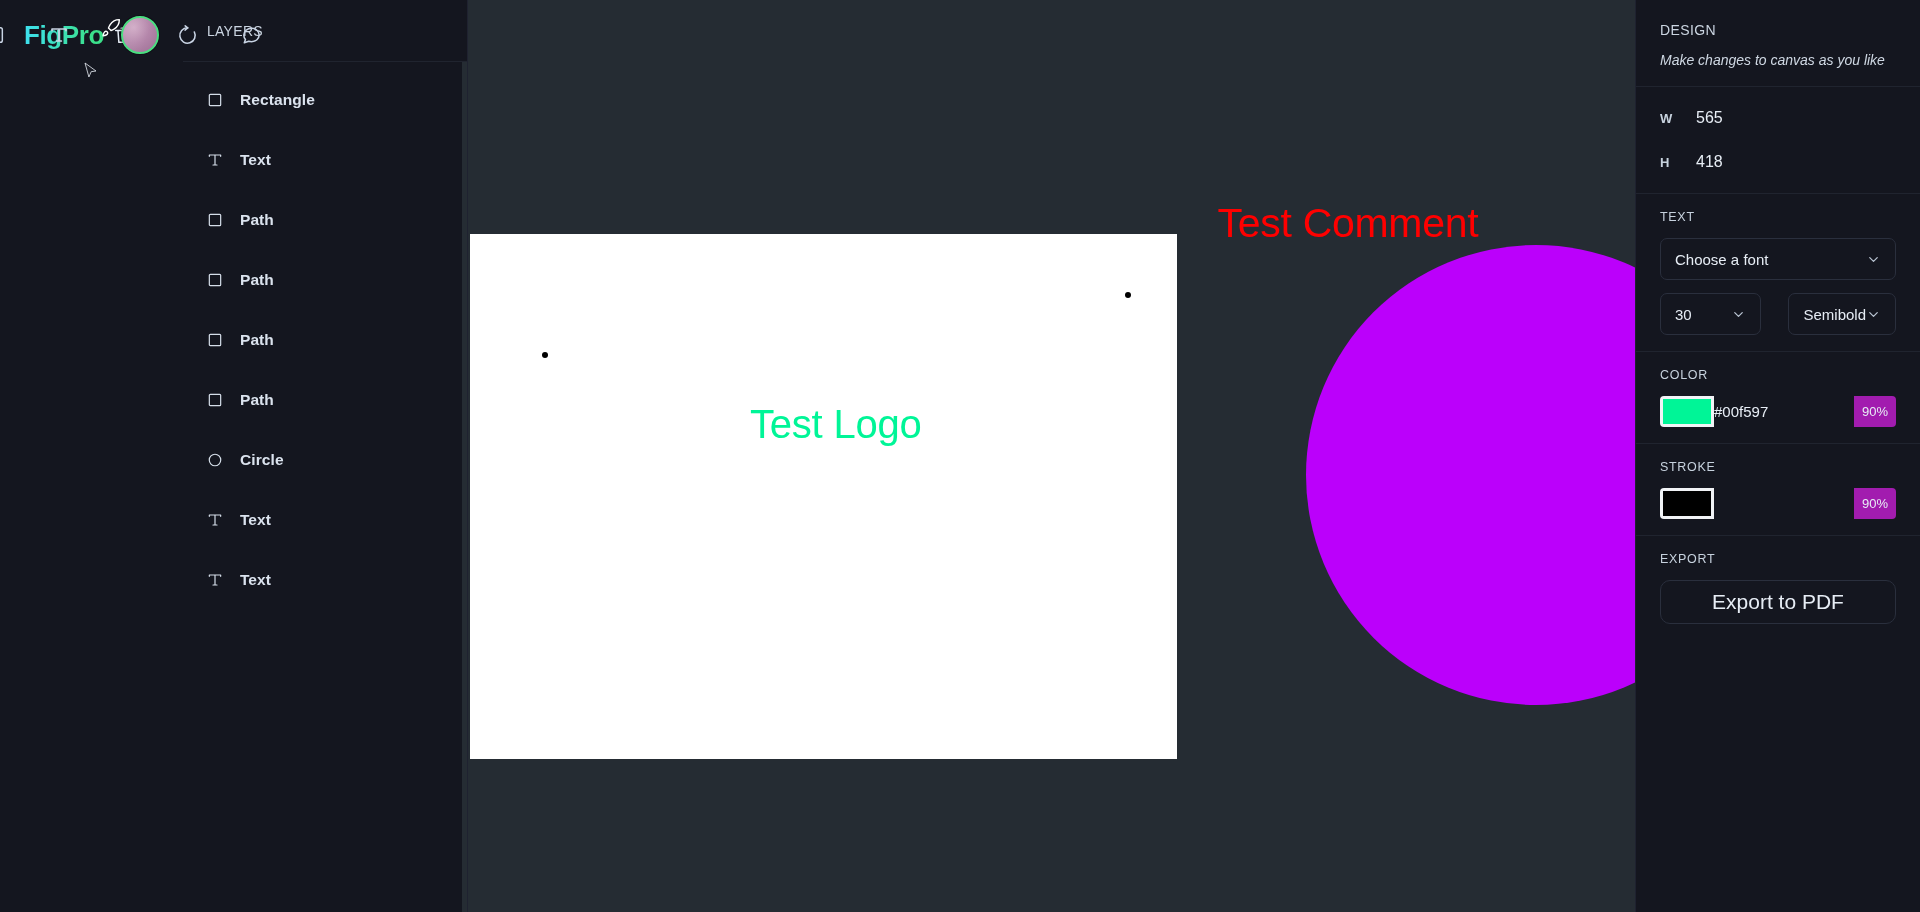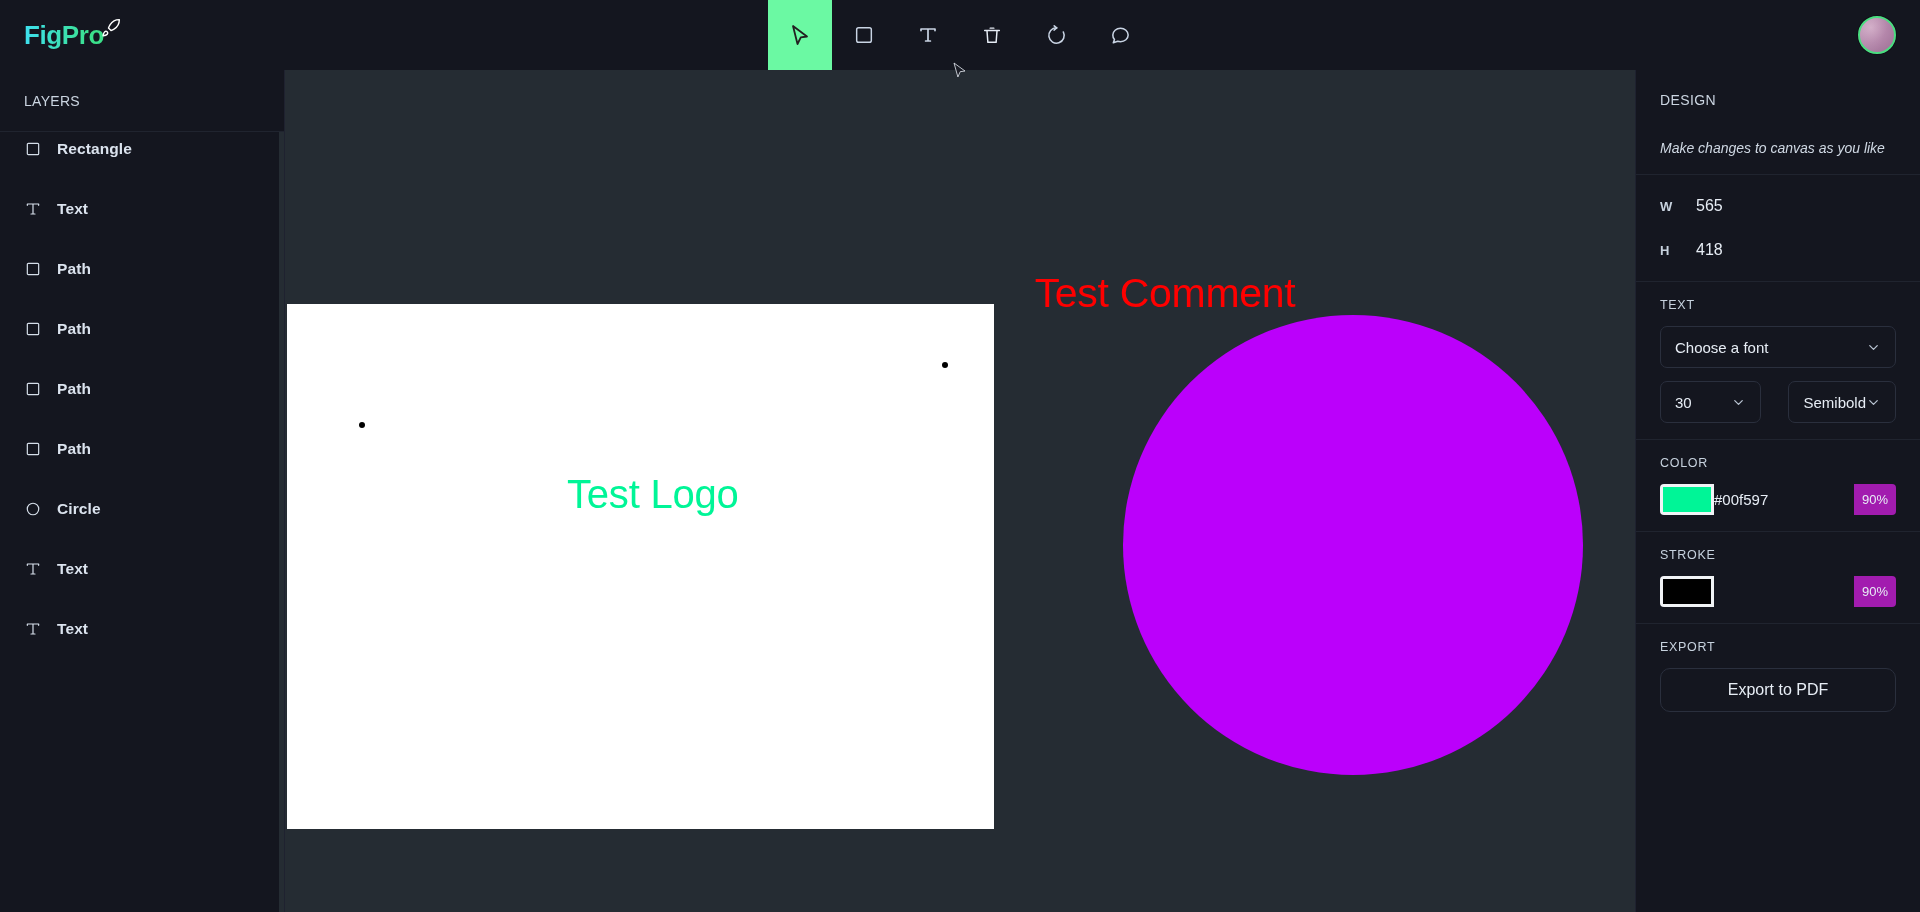--- a/index.html
+++ b/index.html
@@ -3,21 +3,21 @@
 <meta charset="utf-8">
 <style>
   * { margin:0; padding:0; box-sizing:border-box; }
   html,body { width:1920px; height:912px; overflow:hidden; }
   body {
     background:#14161f;
     font-family:"Liberation Sans", sans-serif;
     color:#e2e8f0;
     -webkit-font-smoothing:antialiased;
   }
-  .app { position:relative; width:1920px; height:912px; display:flex; flex-direction:column; }
+  .app { position:relative; width:1920px; height:912px; display:flex; flex-direction:row; }
 
   
   .navbar {
     height:70px; flex:0 0 70px;
     background:#14161f;
     display:flex; align-items:center; justify-content:space-between;
     padding:0 24px; position:relative; z-index:20;
   }
   .logo {
     font-size:26px; font-weight:700; letter-spacing:-0.4px;
@@ -70,21 +70,21 @@
   }
   .ls-header {
     height:62px; flex:0 0 62px;
     display:flex; align-items:center;
     padding:0 24px;
     font-size:14px; color:#cbd5e1; letter-spacing:0.3px;
     border-bottom:1px solid #20242f;
   }
   .layer-list { flex:1; overflow:hidden; padding-top:8px; }
   .layer-row {
-    height:60px; display:flex; 
+    height:60px; display:flex; align-items:center;
     padding:0 24px; gap:16px; cursor:pointer;
   }
   .layer-icon { width:17px; height:17px; flex:0 0 17px; display:flex; align-items:center; justify-content:center; }
   .layer-icon svg { display:block; }
   .layer-label { font-size:15.5px; font-weight:700; color:#dbe3ee; letter-spacing:0.1px; }
   .ls-scroll {
     position:absolute; right:0; top:62px; bottom:0; width:5px;
     background:#252c33;
   }
   .ls-thumb { position:absolute; top:0; left:0; width:5px; height:0px; background:#3a434d; }
@@ -115,21 +115,21 @@
 
   
   .right-sidebar {
     width:285px; flex:0 0 285px;
     background:#14161f;
     border-left:1px solid #1f2230;
     display:flex; flex-direction:column;
     font-size:14px;
   }
   .rs-head { padding:22px 24px 18px 24px; border-bottom:1px solid #20242f; }
-  .rs-title { font-size:14px; color:#cbd5e1; letter-spacing:0.4px; margin-bottom:32px; }
+  .rs-title { font-size:14px; color:#cbd5e1; letter-spacing:0.4px; margin-bottom:14px; }
   .rs-sub { font-size:14px; color:#cfd8e3;font-style:italic; }
 
   .rs-section { padding:16px 24px; border-bottom:1px solid #20242f; }
   .rs-section.no-border { border-bottom:none; }
   .rs-section-label {
     font-size:12.5px; color:#c7d2de; letter-spacing:0.7px; margin-bottom:14px;
   }
 
   .dim-row { display:flex; align-items:center; gap:22px; padding:6px 0; }
   .dim-row + .dim-row { margin-top:14px; }
@@ -154,21 +154,21 @@
   .color-hex { flex:1; display:flex; align-items:center; padding-left:0; font-size:15px; color:#e7edf5; }
   .color-pct {
     width:42px; flex:0 0 42px; background:#a21caf;
     display:flex; align-items:center; justify-content:center;
     font-size:13px; color:#e7edf5;text-align:center;
   }
 
   .export-btn {
     height:44px; border:1px solid #2a2f3d; border-radius:10px;
     display:flex; align-items:center; justify-content:center;
-    font-size:16px; color:#e7edf5; cursor:pointer; background:#14161f;
+    font-size:21px; color:#e7edf5; cursor:pointer; background:#14161f;
   }
 </style>
 </head>
 <body>
 
 <div class="app">
 
   <div class="navbar">
 
     <div class="logo">

